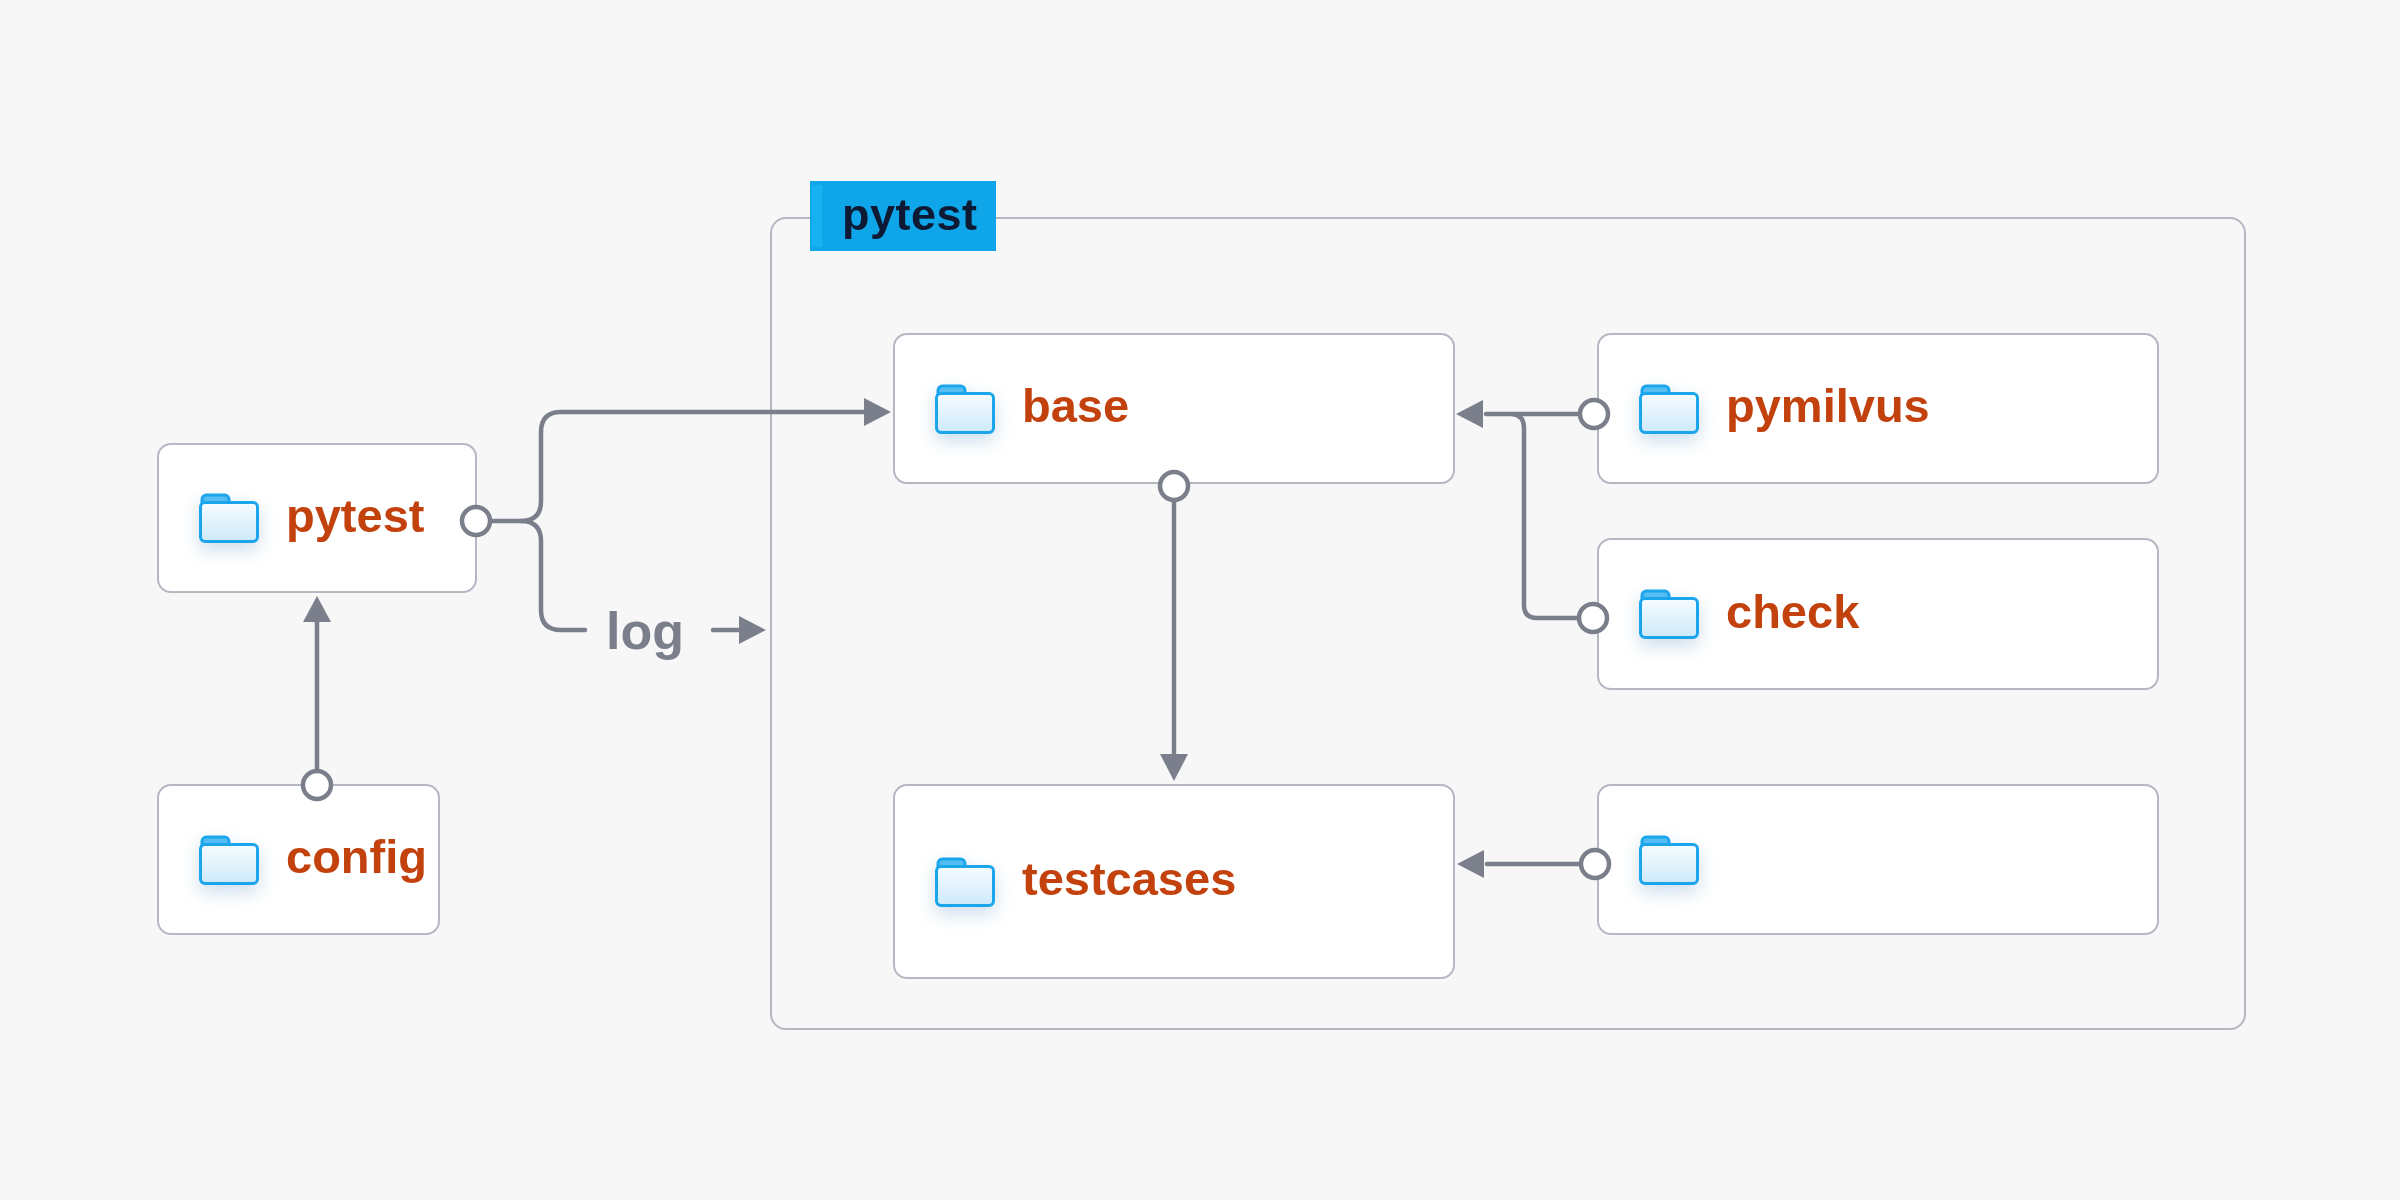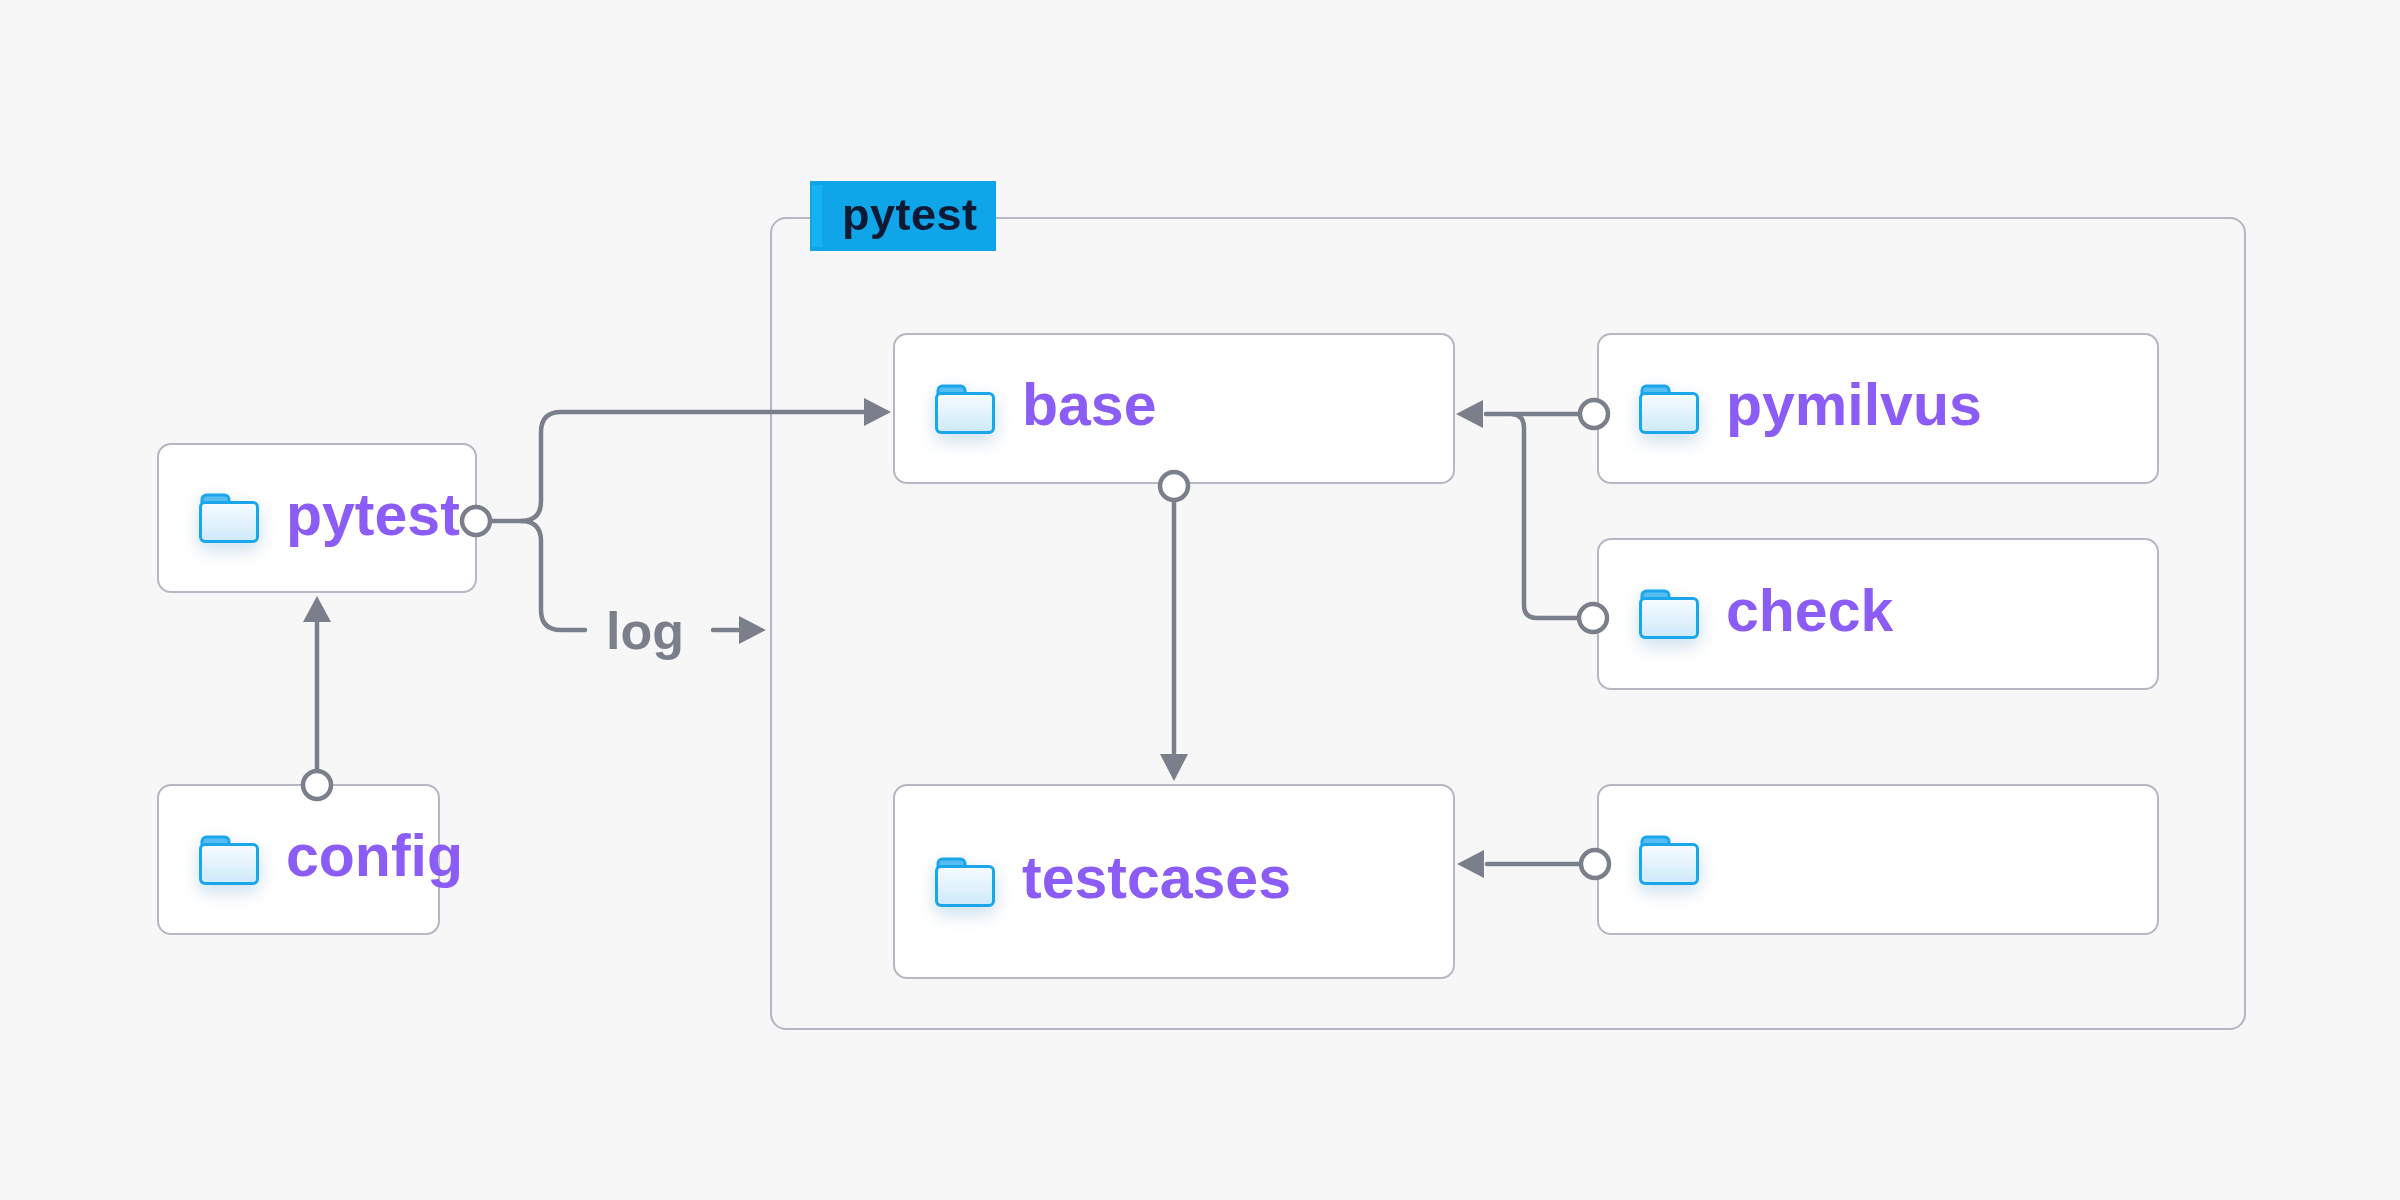--- a/index.html
+++ b/index.html
@@ -21,21 +21,21 @@
   .group-label-text{
     font-size:45px;font-weight:700;color:#0e1a33;letter-spacing:.5px;line-height:1;
     padding-bottom:4px;
   }
   
   .node{
     position:absolute;background:#ffffff;border:2px solid #b5b7c3;border-radius:14px;
     box-sizing:border-box;display:flex;align-items:center;gap:25px;padding-left:38px;
   }
   .node-label{
-    font-size:59px;font-weight:700;color:#8b5cf6;line-height:1;letter-spacing:0;
+    font-size:47px;font-weight:700;color:#c2410c;line-height:1;letter-spacing:0;
     padding-bottom:6px;
   }
   .folder{display:flex;filter:drop-shadow(0 7px 9px rgba(110,160,200,.35));}
   
   .connectors{position:absolute;left:0;top:0;pointer-events:none;}
   .edge{stroke:#7b7f8b;stroke-width:4.5;fill:none;stroke-linecap:round;}
   .dot{stroke:#7b7f8b;stroke-width:4.5;fill:#ffffff;}
   .head{fill:#7b7f8b;stroke:none;}
   
   .edge-label{

